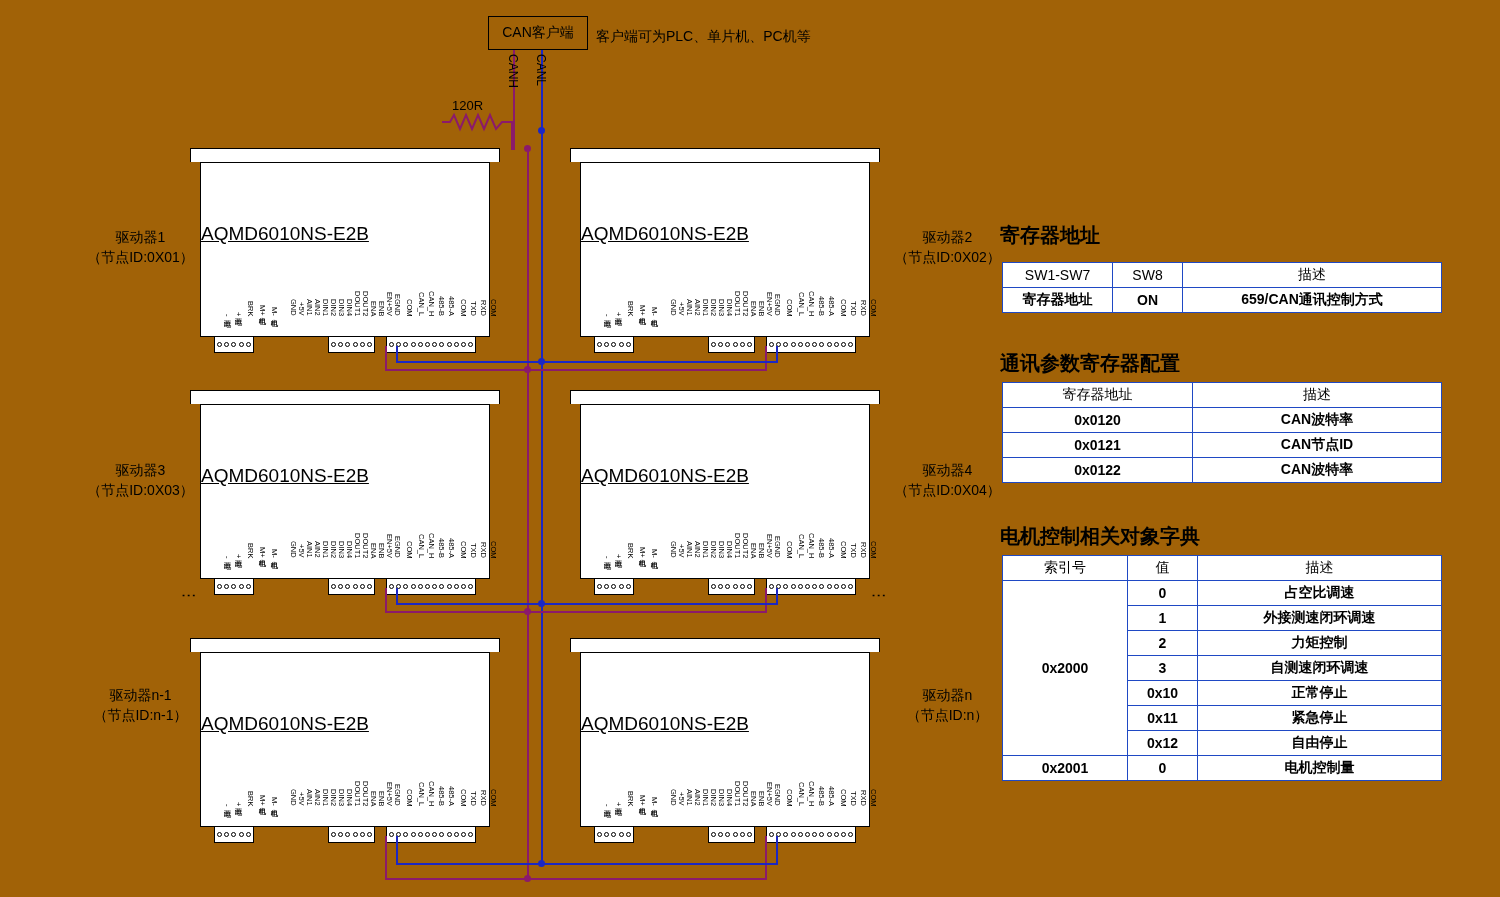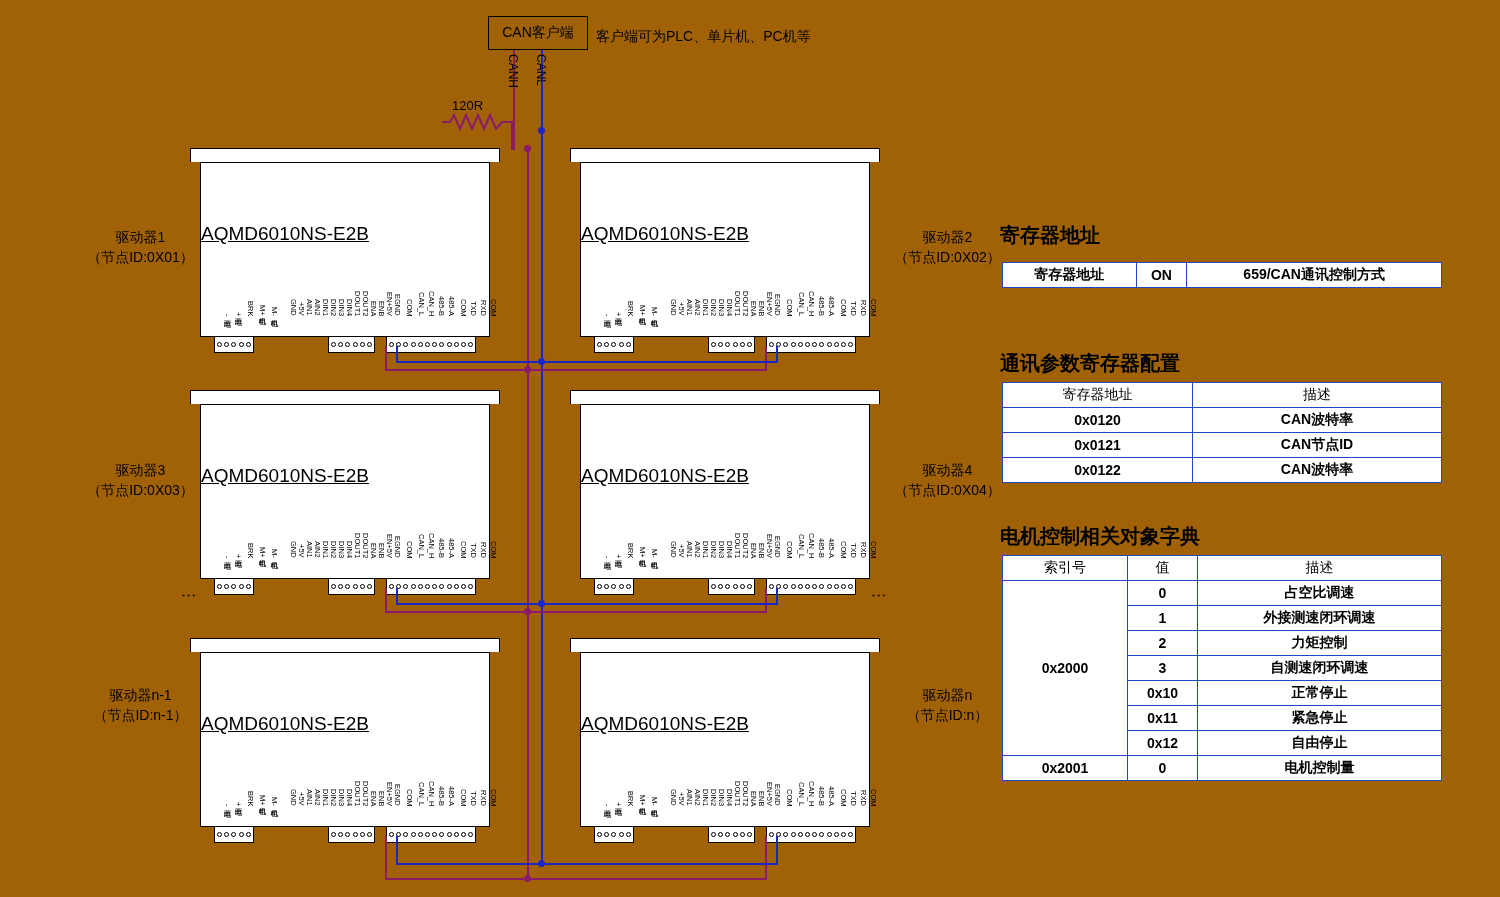--- a/index.html
+++ b/index.html
@@ -660,20 +660,25 @@
     <div>驱动器n</div>
     <div>（节点ID:n）</div>
   </div>
 
   <div class="dots-vert" style="left:185px; top:588px;">⋮</div>
   <div class="dots-vert" style="left:875px; top:588px;">⋮</div>
 
   <div class="tbl-title" style="left:1000px; top:222px;">寄存器地址</div>
   <table class="grid" style="left:1002px; top:262px; width:440px;">
     <tbody>
+        <tr>
+      <th style="width:110px;">SW1-SW7</th>
+      <th style="width:70px;">SW8</th>
+      <th>描述</th>
+    </tr>
     <tr>
       <td class="b">寄存器地址</td>
       <td class="b">ON</td>
       <td class="b">659/CAN通讯控制方式</td>
     </tr>
   </tbody>
     </table>
 
   <div class="tbl-title" style="left:1000px; top:350px;">通讯参数寄存器配置</div>
   <table class="grid" style="left:1002px; top:382px; width:440px;">

